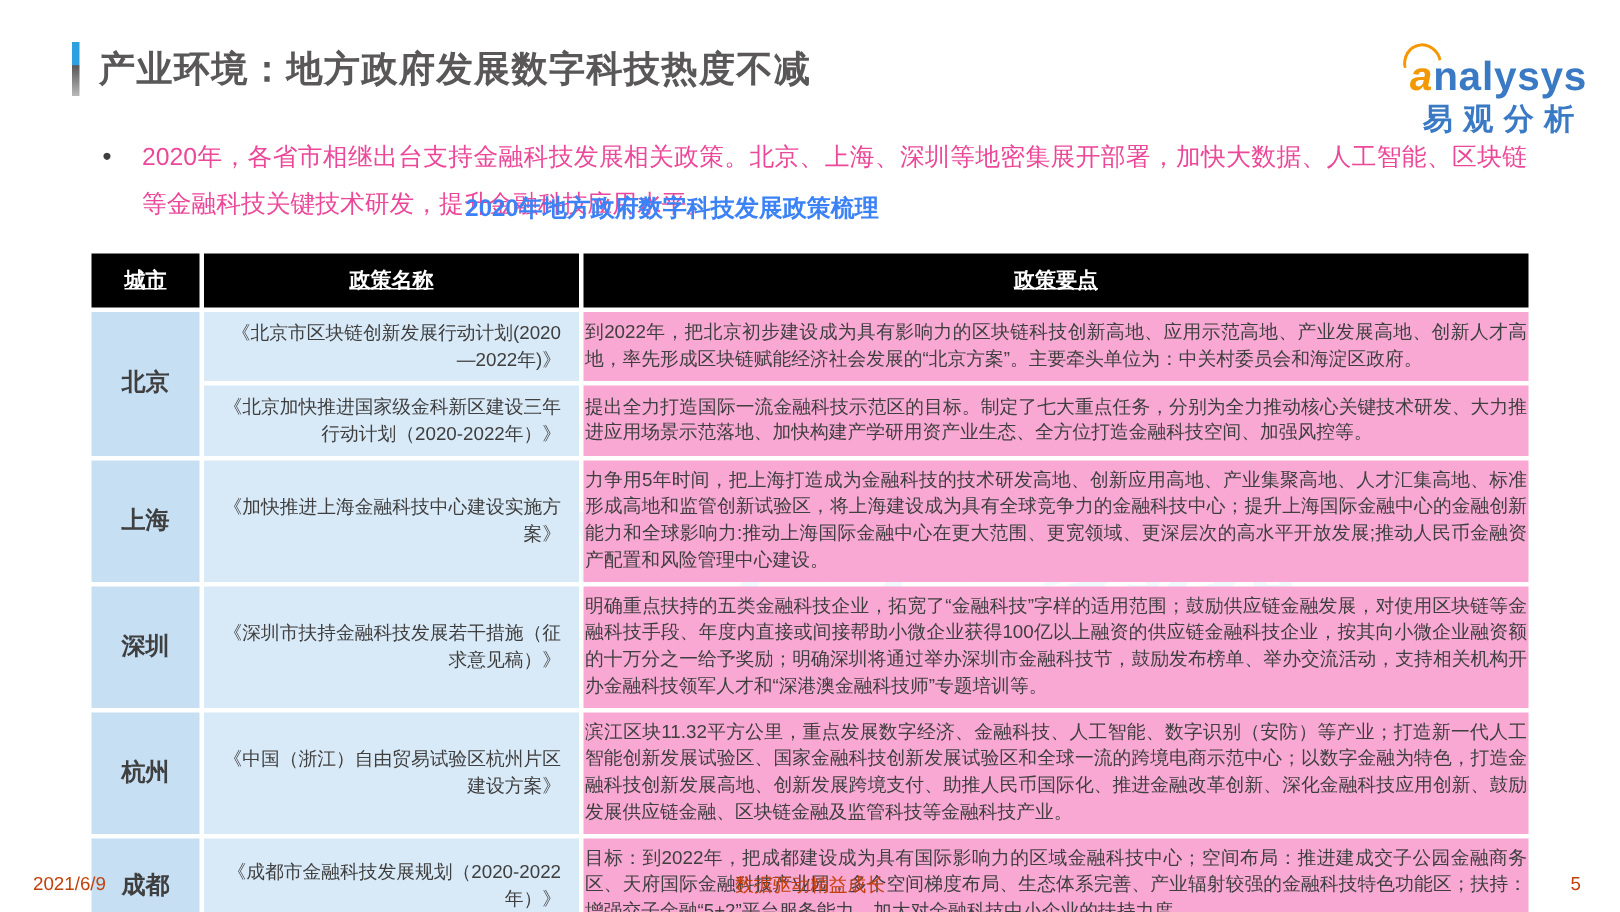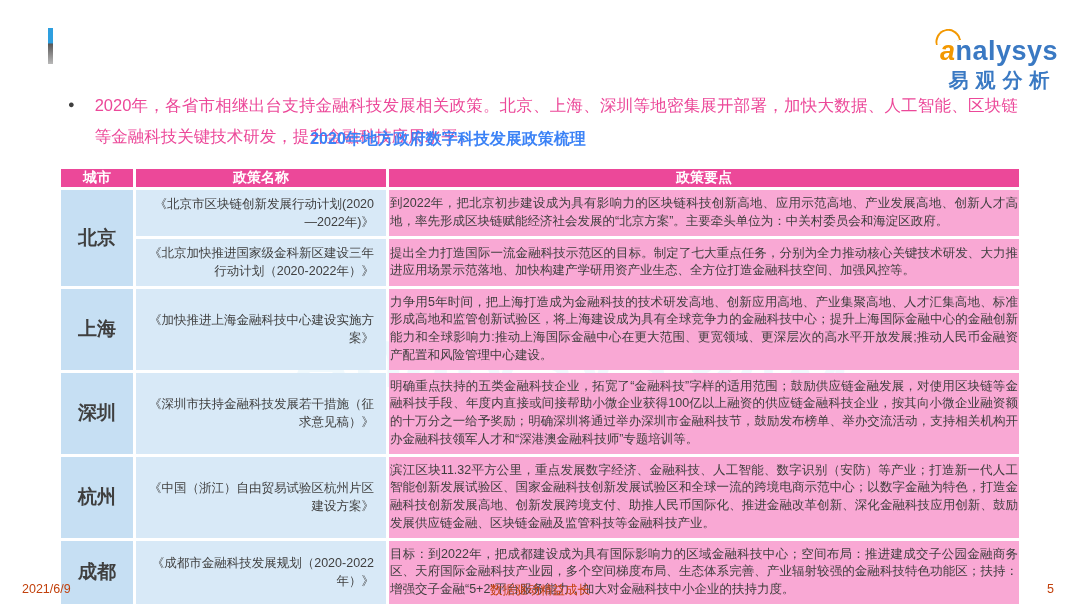--- a/index.html
+++ b/index.html
@@ -37,28 +37,28 @@
 
   
   .table-title { position:absolute; top:129px; left:0; width:896px; text-align:center;
                  font-size:16px; font-weight:bold; color:#3b82f6; }
   .policy-table {
     position:absolute; top:166px; left:58px; width:964px;
     border-collapse:separate; border-spacing:3px;
     table-layout:fixed;
   }
   .policy-table th {
-    background:#ec4899; color:#ffffff; font-size:14px; font-weight:bold;
-    height:18px; text-align:center; vertical-align:middle;
+    background:#000000; color:#ffffff; font-size:14px; font-weight:bold;
+    height:36px; text-align:center; vertical-align:middle;text-decoration:underline;
   }
   .col-city { width:72px; }
   .col-name { width:250px; }
   .policy-table td { vertical-align:middle; }
   td.city-cell {
-    background:#c6dff3; font-size:19px; font-weight:bold; color:#3f3f3f;
+    background:#c6dff3; font-size:16px; font-weight:bold; color:#3f3f3f;
     text-align:center;
   }
   td.name-cell {
     background:#d8e9f7; font-size:12.5px; color:#3f3f3f;
     padding:5px 12px; line-height:1.45; text-align:right;
   }
   td.points-cell {
     background:#f9a8d4; font-size:12.5px; color:#3f3f3f;
     padding:5px 1px; line-height:1.42; text-align:justify;
   }
@@ -76,20 +76,21 @@
   .footer-tagline { position:absolute; left:0; width:100%; text-align:center; }
   .footer-page { position:absolute; right:26px; }
 </style>
 </head>
 <body>
 
 <div class="slide">
 
   <div class="title-row">
     <div class="title-bar"></div>
+    <div class="title-text">产业环境：地方政府发展数字科技热度不减</div>
   </div>
 
   <div class="logo">
     <div class="logo-word"><span class="swoosh-arc"></span><span class="swoosh">a</span><span>nalysys</span></div>
     <div class="logo-cn">易观分析</div>
   </div>
 
   <div class="bullet-row">
     <span class="bullet-dot">●</span>
     <span class="bullet-text">2020年，各省市相继出台支持金融科技发展相关政策。北京、上海、深圳等地密集展开部署，加快大数据、人工智能、区块链等金融科技关键技术研发，提升金融科技应用水平。</span>

